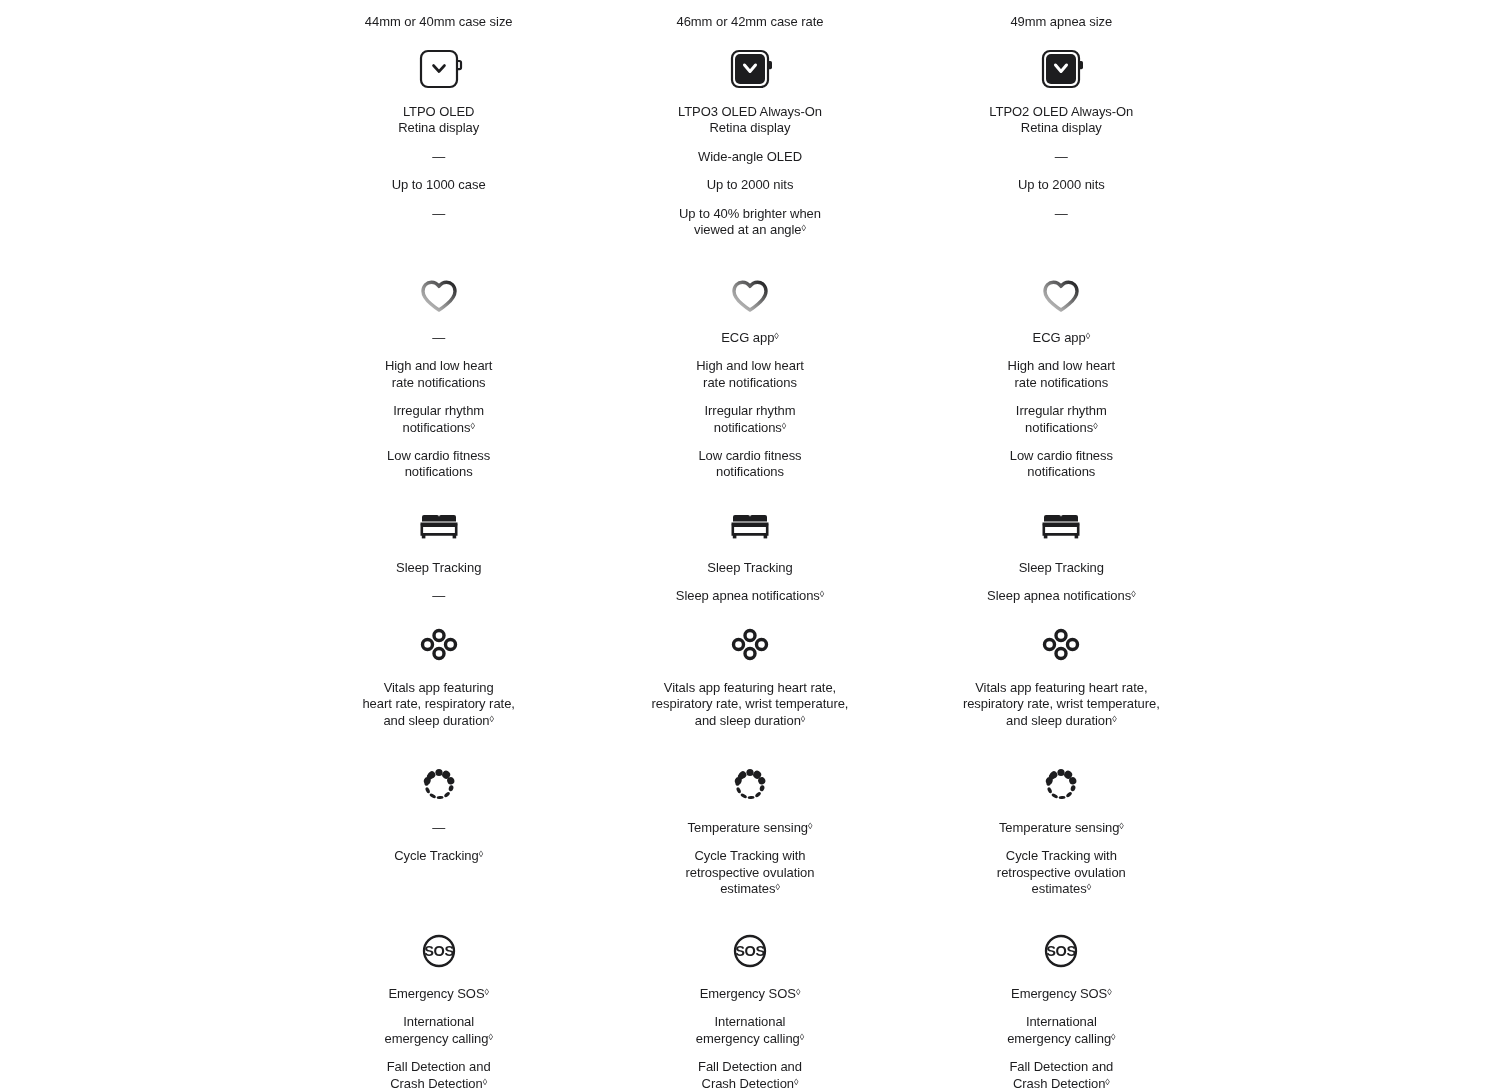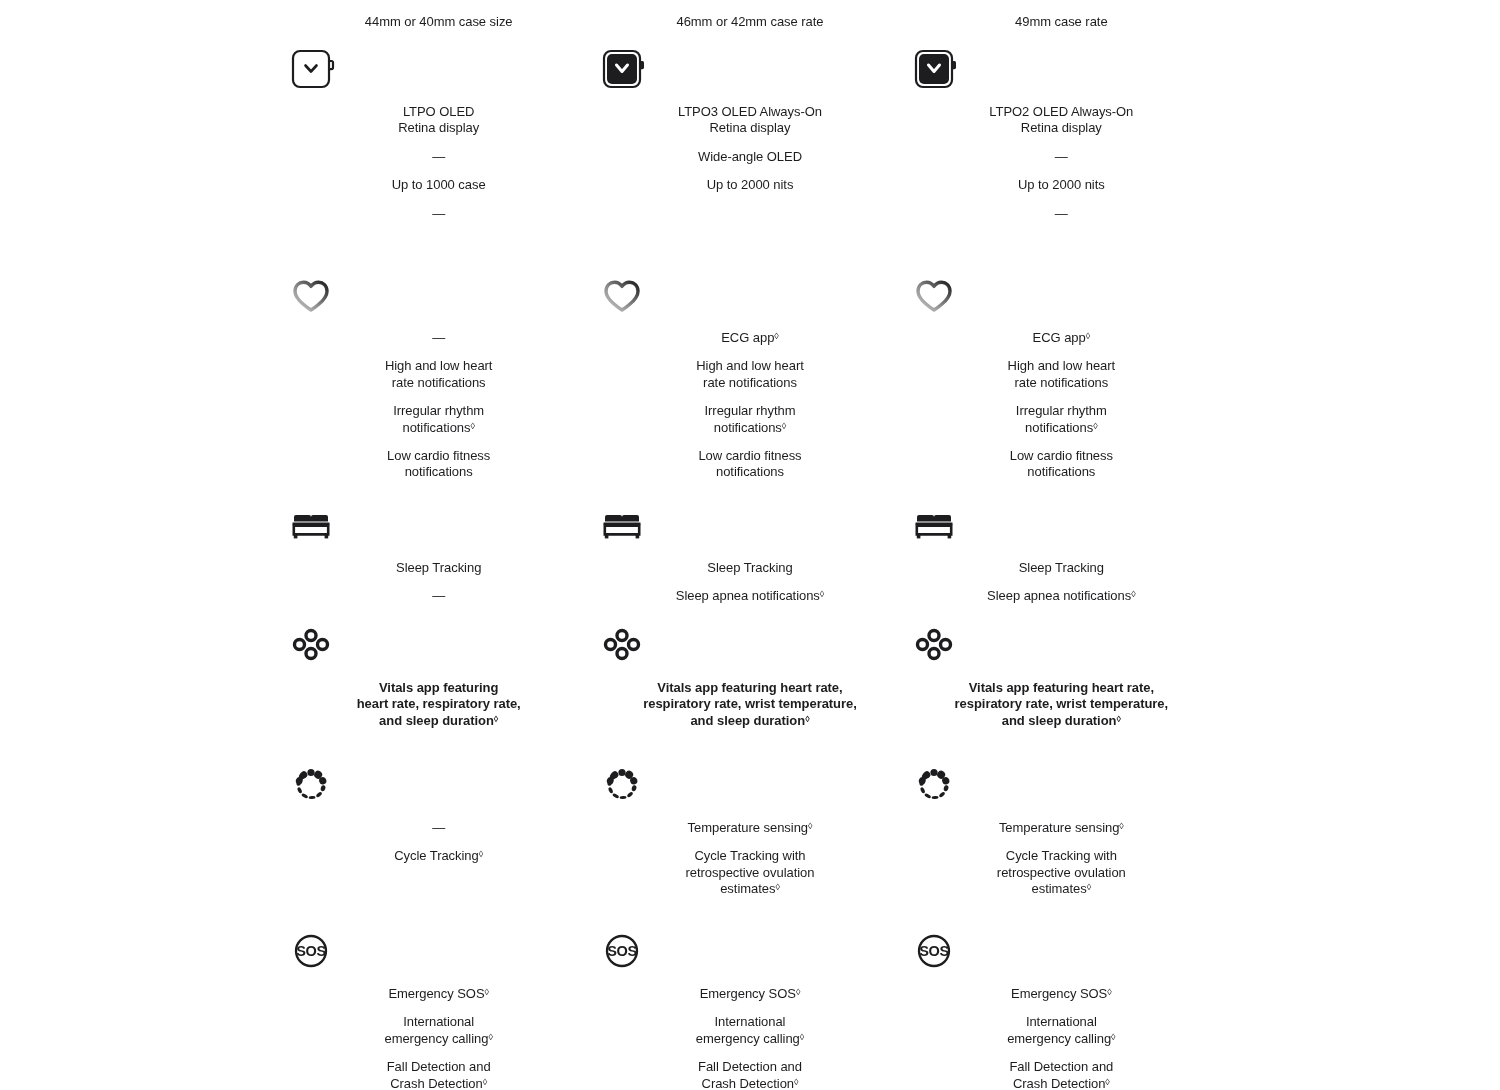--- a/index.html
+++ b/index.html
@@ -22,21 +22,21 @@
 
   
   .row {
     position:absolute;
     left:0; right:0;
     text-align:center;
   }
   .icon-wrap {
     display:flex;
     align-items:center;
-    justify-content:flex-start;
+    justify-content:center;
     height:46px;
     margin-bottom:10px;
   }
   .spec {
     font-size:13px;
     line-height:16.4px;
     letter-spacing:-0.05px;
     color:#1d1d1f;
     margin:12px;
   }
@@ -50,21 +50,21 @@
     font-size:9px;
     line-height:0;
     vertical-align:3px;
   }
 
   
   .row-case     { top:-44px; }
   .row-display  { top:46px; }
   .row-heart    { top:272px; }
   .row-sleep    { top:502px; }
-  .row-vitals   { top:622px;font-weight:bold; }
+  .row-vitals   { top:622px; }
   .row-cycle    { top:762px; }
   .row-sos      { top:928px; }
 
   .row-case .icon-wrap { height:46px; margin-bottom:8px; }
 
   
   svg { display:block; overflow:visible; }
   .ico-stroke { fill:none; stroke:#1d1d1f; stroke-width:2.2; }
   .ico-fill   { fill:#1d1d1f; }
 </style>
@@ -185,20 +185,21 @@
           <svg width="56" height="46" viewBox="0 0 56 46">
       <path class="ico-stroke" d="M17 5 h22 a7 7 0 0 1 7 7 v22 a7 7 0 0 1 -7 7 h-22 a7 7 0 0 1 -7 -7 v-22 a7 7 0 0 1 7 -7 z"></path>
       <path class="ico-fill" d="M46 15 h2.4 a1.6 1.6 0 0 1 1.6 1.6 v5 a1.6 1.6 0 0 1 -1.6 1.6 h-2.4 z"></path>
       <path class="ico-fill" d="M18 8 h20 a5 5 0 0 1 5 5 v20 a5 5 0 0 1 -5 5 h-20 a5 5 0 0 1 -5 -5 v-20 a5 5 0 0 1 5 -5 z"></path>
       <path d="M22.5 19 L28 25.5 L33.5 19" fill="none" stroke="#ffffff" stroke-width="3" stroke-linecap="round" stroke-linejoin="round"></path>
     </svg>
         </div>
         <p class="spec">LTPO3 OLED Always-On<br>Retina display</p>
         <p class="spec">Wide-angle OLED</p>
         <p class="spec">Up to 2000 nits</p>
+        <p class="spec">Up to 40% brighter when<br>viewed at an angle<sup class="fn">◊</sup></p>
       </div>
       <div class="row row-heart">
         <div class="icon-wrap">
           <svg width="56" height="46" viewBox="0 0 56 46">
       <defs>
         <linearGradient id="hg" x1="0" y1="1" x2="1" y2="0">
           <stop offset="0%" stop-color="#cfcfcf"></stop>
           <stop offset="45%" stop-color="#8a8a8a"></stop>
           <stop offset="100%" stop-color="#1d1d1f"></stop>
         </linearGradient>
@@ -269,21 +270,21 @@
       </div>
     </div>
     <div class="col">
       <div class="row row-case">
         <div class="icon-wrap">
           <svg width="56" height="46" viewBox="0 0 56 46">
       <path class="ico-stroke" d="M17 -14 h22 a7 7 0 0 1 7 7 v26 a7 7 0 0 1 -7 7 h-22 a7 7 0 0 1 -7 -7 v-26 a7 7 0 0 1 7 -7 z"></path>
       <path class="ico-stroke" d="M46 -4 h2.6 a1.6 1.6 0 0 1 1.6 1.6 v6 a1.6 1.6 0 0 1 -1.6 1.6 h-2.6"></path>
     </svg>
         </div>
-        <p class="spec">49mm case rate</p>
+        <p class="spec">49mm apnea size</p>
       </div>
       <div class="row row-display">
         <div class="icon-wrap">
           <svg width="56" height="46" viewBox="0 0 56 46">
       <path class="ico-stroke" d="M17 5 h22 a7 7 0 0 1 7 7 v22 a7 7 0 0 1 -7 7 h-22 a7 7 0 0 1 -7 -7 v-22 a7 7 0 0 1 7 -7 z"></path>
       <path class="ico-fill" d="M46 15 h2.4 a1.6 1.6 0 0 1 1.6 1.6 v5 a1.6 1.6 0 0 1 -1.6 1.6 h-2.4 z"></path>
       <path class="ico-fill" d="M18 8 h20 a5 5 0 0 1 5 5 v20 a5 5 0 0 1 -5 5 h-20 a5 5 0 0 1 -5 -5 v-20 a5 5 0 0 1 5 -5 z"></path>
       <path d="M22.5 19 L28 25.5 L33.5 19" fill="none" stroke="#ffffff" stroke-width="3" stroke-linecap="round" stroke-linejoin="round"></path>
     </svg>
         </div>

